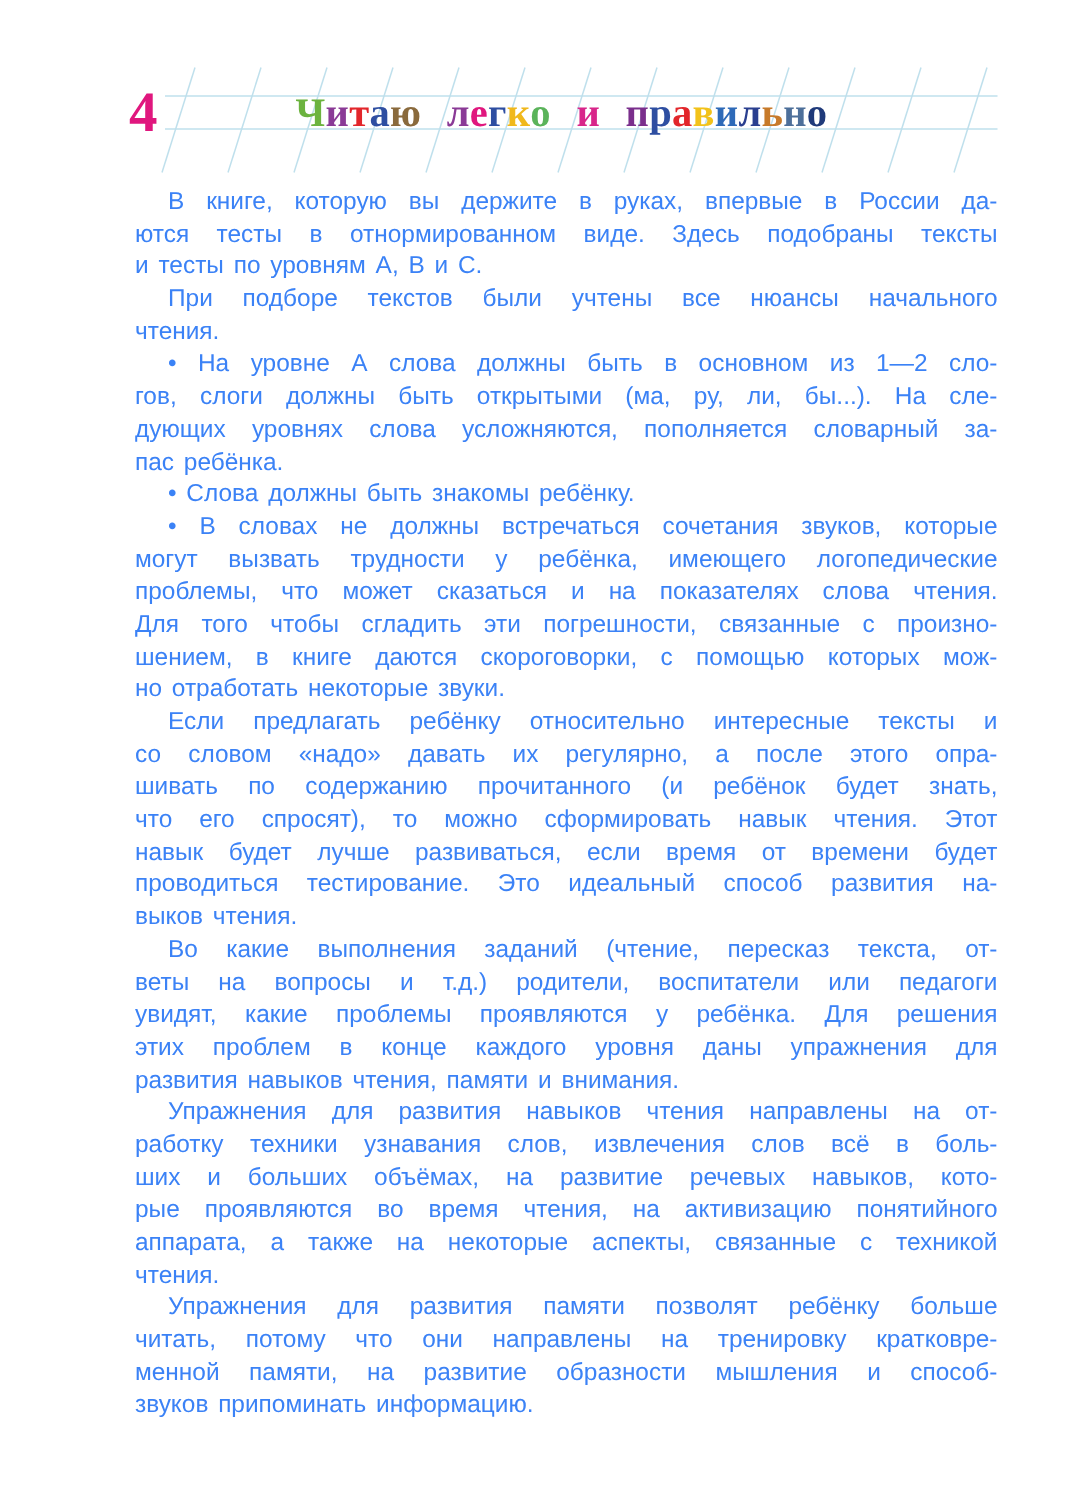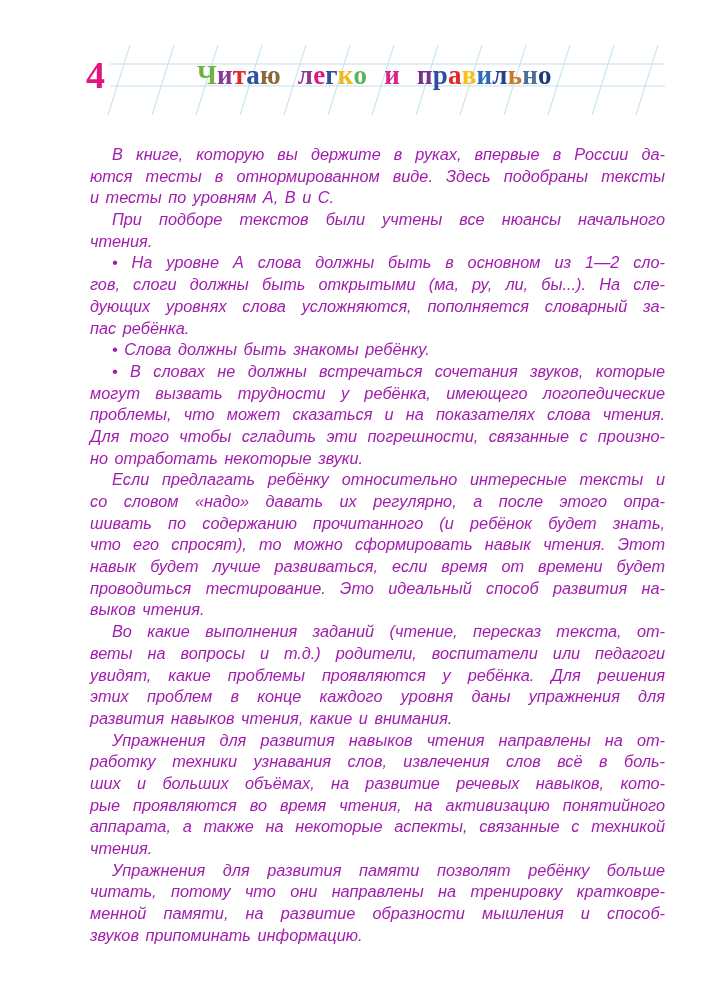--- a/index.html
+++ b/index.html
@@ -3,21 +3,21 @@
 <meta charset="utf-8">
 <style>
   html, body { margin:0; padding:0; background:#ffffff; }
   body { width:718px; height:1001px; position:relative; overflow:hidden; font-family:"Liberation Sans", sans-serif; }
   .header { position:absolute; left:0; top:0; width:718px; height:120px; }
   .grid { position:absolute; left:0; top:0; }
   .page-number { position:absolute; left:86px; top:56px; font-family:"Liberation Serif", serif; font-weight:bold; font-size:38px; line-height:38px; color:#e0177e; }
   .running-title { position:absolute; left:197px; top:60px; font-family:"Liberation Serif", serif; font-weight:bold; font-size:27px; line-height:30px; letter-spacing:0.2px; white-space:nowrap;text-align:right; }
   .running-title .word { display:inline-block; margin-right:17px; }
   .running-title .ch { display:inline-block; }
-  .body-text { position:absolute; left:90px; top:144px; width:575px; color:#a21caf; font-size:16.3px; line-height:21.7px;font-style:italic; }
+  .body-text { position:absolute; left:90px; top:124px; width:575px; color:#3b82f6; font-size:16.3px; line-height:21.7px; }
   .line { display:block; white-space:nowrap; text-align:justify; text-align-last:justify; word-spacing:2px; height:21.7px; overflow:visible; }
   .line.last { text-align-last:left; }
   .line.indent { padding-left:22px; }
 </style>
 </head>
 <body>
 
 <div class="header">
   <svg class="grid" width="718" height="120" xmlns="http://www.w3.org/2000/svg">
     <g id="grid-lines">
@@ -59,37 +59,38 @@
       <span class="line last">пас ребёнка.</span>
     </div>
     <div>
       <span class="line indent last">• Слова должны быть знакомы ребёнку.</span>
     </div>
     <div>
       <span class="line indent">• В словах не должны встречаться сочетания звуков, которые</span>
       <span class="line">могут вызвать трудности у ребёнка, имеющего логопедические</span>
       <span class="line">проблемы, что может сказаться и на показателях слова чтения.</span>
       <span class="line">Для того чтобы сгладить эти погрешности, связанные с произно-</span>
+      <span class="line">шением, в книге даются скороговорки, с помощью которых мож-</span>
       <span class="line last">но отработать некоторые звуки.</span>
     </div>
     <div>
       <span class="line indent">Если предлагать ребёнку относительно интересные тексты и</span>
       <span class="line">со словом «надо» давать их регулярно, а после этого опра-</span>
       <span class="line">шивать по содержанию прочитанного (и ребёнок будет знать,</span>
       <span class="line">что его спросят), то можно сформировать навык чтения. Этот</span>
       <span class="line">навык будет лучше развиваться, если время от времени будет</span>
       <span class="line">проводиться тестирование. Это идеальный способ развития на-</span>
       <span class="line last">выков чтения.</span>
     </div>
     <div>
       <span class="line indent">Во какие выполнения заданий (чтение, пересказ текста, от-</span>
       <span class="line">веты на вопросы и т.д.) родители, воспитатели или педагоги</span>
       <span class="line">увидят, какие проблемы проявляются у ребёнка. Для решения</span>
       <span class="line">этих проблем в конце каждого уровня даны упражнения для</span>
-      <span class="line last">развития навыков чтения, какие и внимания.</span>
+      <span class="line last">развития навыков чтения, памяти и внимания.</span>
     </div>
     <div>
       <span class="line indent">Упражнения для развития навыков чтения направлены на от-</span>
       <span class="line">работку техники узнавания слов, извлечения слов всё в боль-</span>
       <span class="line">ших и больших объёмах, на развитие речевых навыков, кото-</span>
       <span class="line">рые проявляются во время чтения, на активизацию понятийного</span>
       <span class="line">аппарата, а также на некоторые аспекты, связанные с техникой</span>
       <span class="line last">чтения.</span>
     </div>
     <div>

